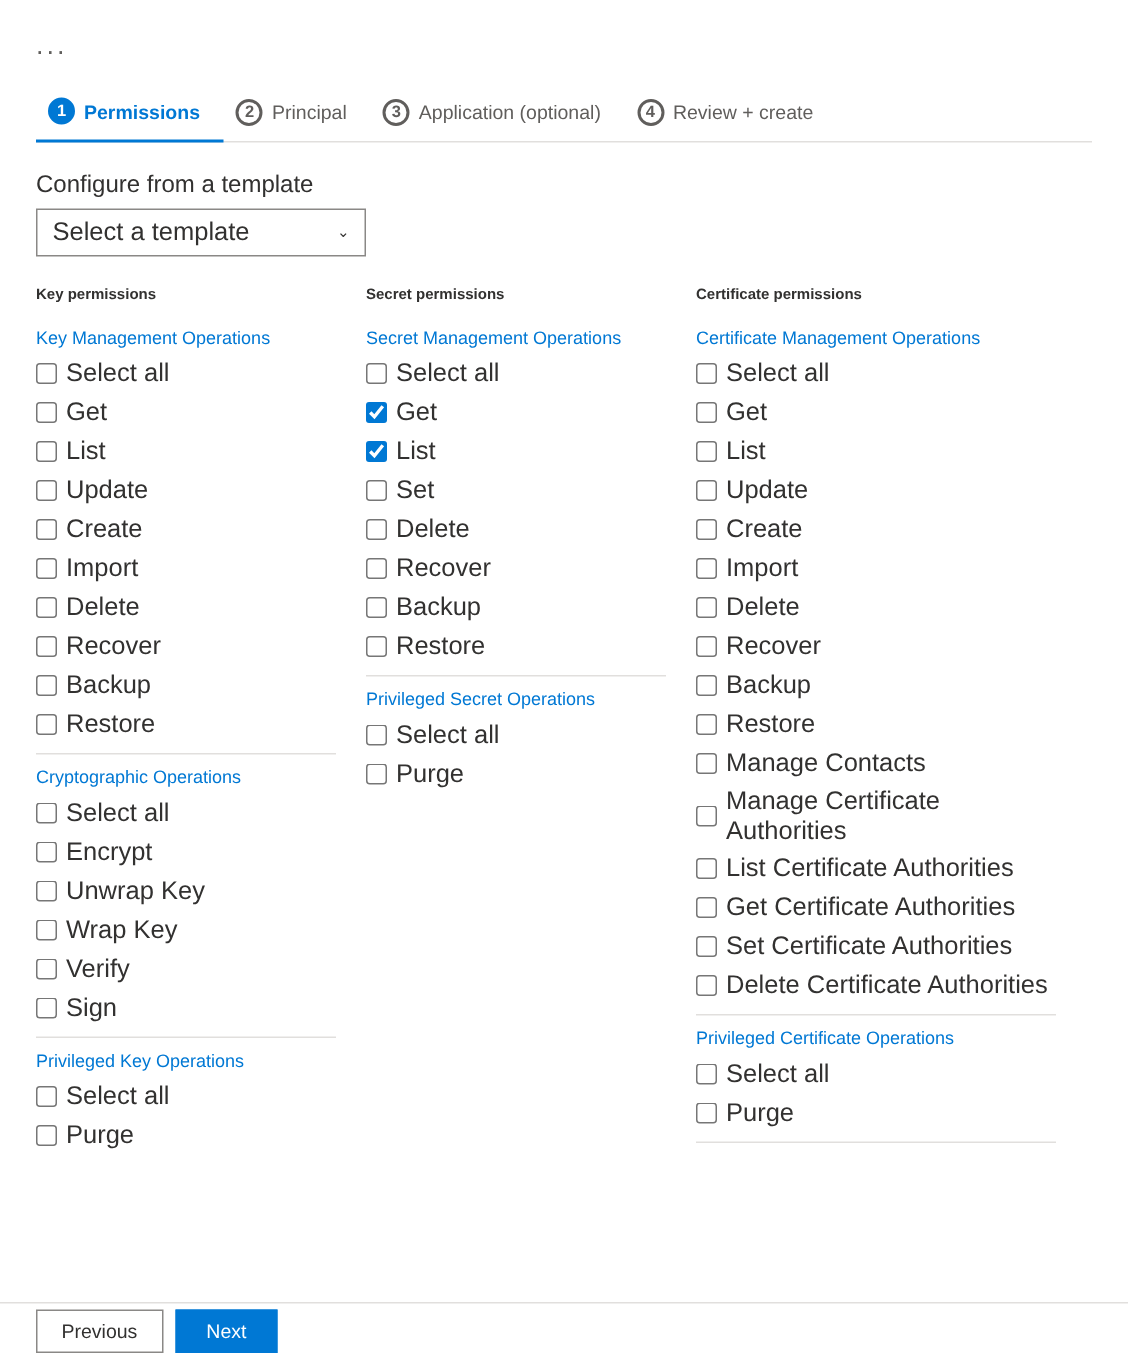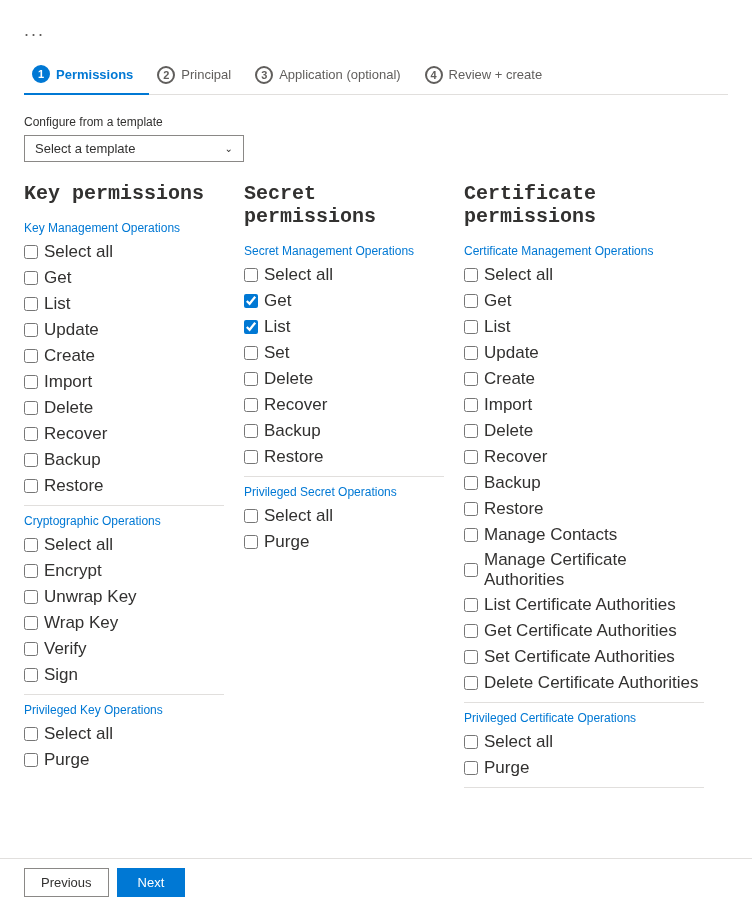--- a/index.html
+++ b/index.html
@@ -74,59 +74,58 @@
       font-weight: 400;
     }
     .step-item.active .step-label {
       font-weight: 600;
     }
     
     .template-section {
       margin-bottom: 20px;
     }
     .template-label {
-      font-size: 12px;
+      font-size: 16px;
       color: #323130;
       margin-bottom: 6px;
     }
     .template-dropdown {
       display: flex;
       align-items: center;
       justify-content: space-between;
       border: 1px solid #8a8886;
       padding: 5px 10px;
       width: 220px;
       cursor: pointer;
       background: #fff;
     }
     .template-dropdown-text {
-      font-size: 13px;
+      font-size: 17px;
       color: #323130;
     }
     .chevron-icon {
       font-size: 10px;
       color: #323130;
     }
     
     .permissions-grid {
       display: grid;
       grid-template-columns: 220px 220px 260px;
       gap: 0;
       align-items: start;
     }
     .perm-column {
       padding-right: 20px;
     }
     .perm-column-title {
-      font-size: 20px;
+      font-size: 10px;
       font-weight: 700;
       color: #323130;
       margin-bottom: 12px;
       padding-bottom: 4px;
-      font-family: Liberation Mono, monospace;
     }
     .perm-section-label {
       font-size: 12px;
       color: #0078d4;
       margin-bottom: 6px;
       margin-top: 2px;
     }
     .perm-divider {
       border: none;
       border-top: 1px solid #e1dfdd;
@@ -150,21 +149,21 @@
       font-size: 17px;
       color: #323130;
       cursor: pointer;
     }
     
     .footer {
       position: fixed;
       bottom: 0;
       left: 0;
       width: 752px;
-      height: 48px;
+      height: 38px;
       background: #fff;
       border-top: 1px solid #e1dfdd;
       display: flex;
       align-items: center;
       padding: 0 24px;
       gap: 8px;
       margin-top: 24px;
     }
     .btn-previous {
       border: 1px solid #8a8886;

